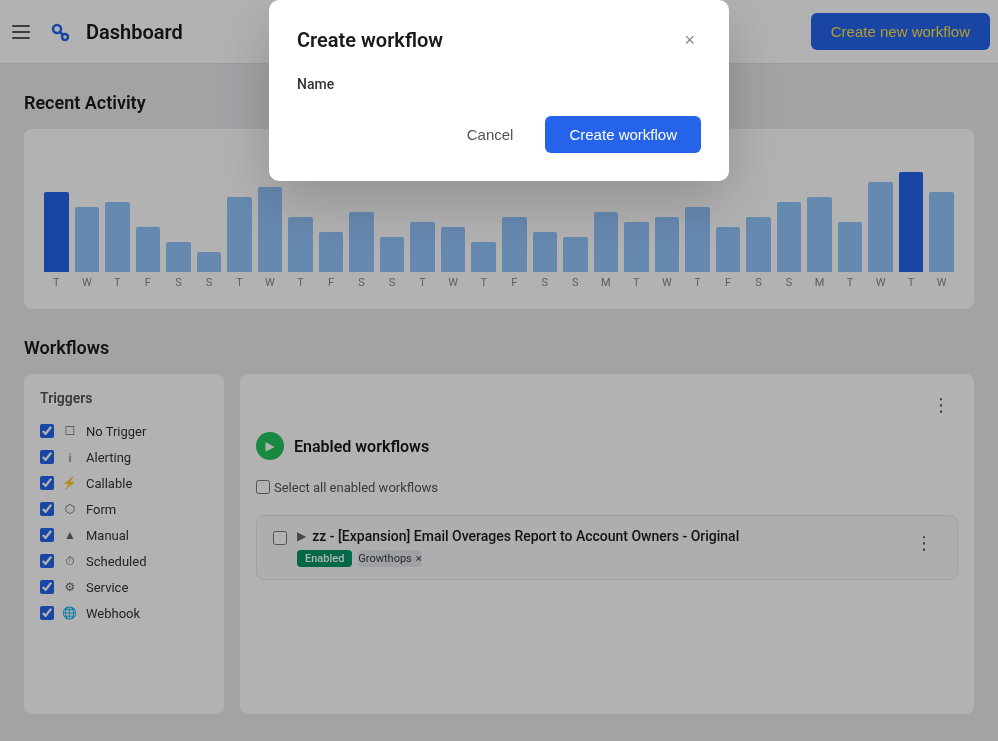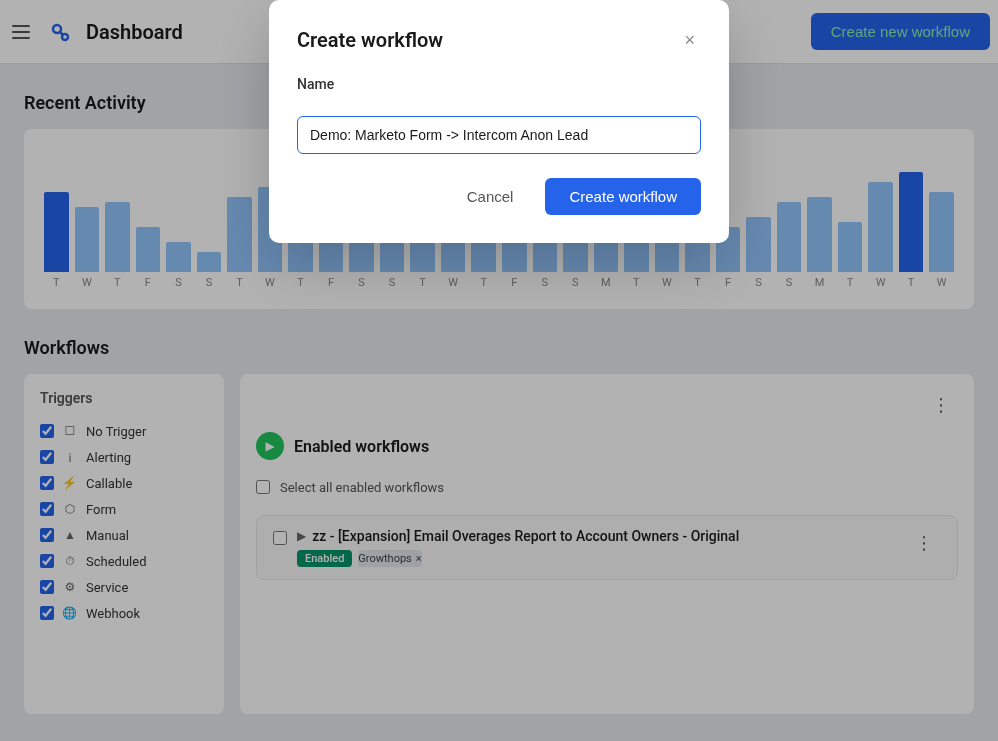--- a/index.html
+++ b/index.html
@@ -49,21 +49,21 @@
       align-items: center;
       justify-content: center;
     }
     .header-title {
       font-size: 20px;
       font-weight: 600;
       color: #1a1a1a;
     }
     .create-workflow-btn {
       background: #2563eb;
-      color: #86efac;
+      color: #fde047;
       border: none;
       border-radius: 6px;
       padding: 10px 20px;
       font-size: 15px;
       font-weight: 500;
       cursor: pointer;
     }
 
     
     .main {
@@ -197,21 +197,21 @@
       font-size: 12px;
     }
     .enabled-title {
       font-size: 16px;
       font-weight: 600;
       color: #1a1a1a;
     }
     .select-all-row {
       display: flex;
       align-items: flex-start;
-      gap: 10px;
+      gap: 4px;
       padding: 8px 0;
       margin-bottom: 12px;
     }
     .select-all-row input[type="checkbox"] {
       accent-color: #2563eb;
       width: 14px;
       height: 14px;
     }
     .select-all-label {
       font-size: 13px;
@@ -598,20 +598,19 @@
 </div>
 
 <div class="overlay">
   <div class="dialog">
     <div class="dialog-header">
       <h2 class="dialog-title">Create workflow</h2>
       <button class="dialog-close">×</button>
     </div>
     <div class="form-group">
       <label class="form-label">Name</label>
-      <input class="form-input" type="text" id="workflow-name-input" value="Demo: Marketo Form -&gt; Intercom Anon Lead" style="">
     </div>
     <div class="dialog-actions">
       <button class="btn-cancel">Cancel</button>
       <button class="btn-create">Create workflow</button>
     </div>
   </div>
 </div>
 
 </body></html>

